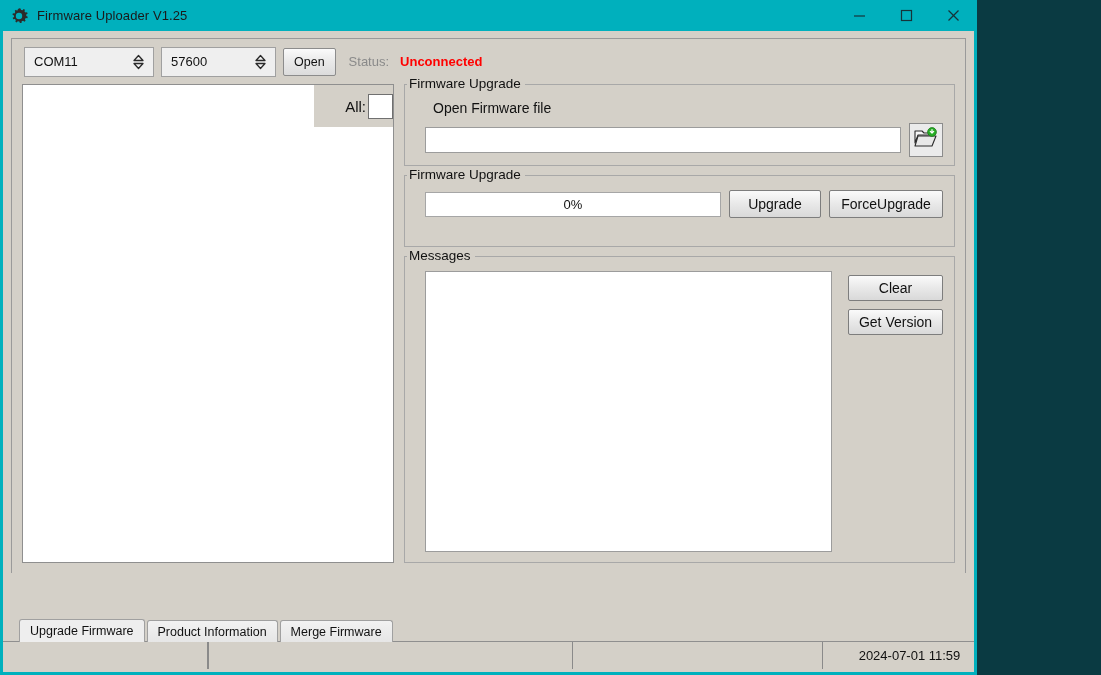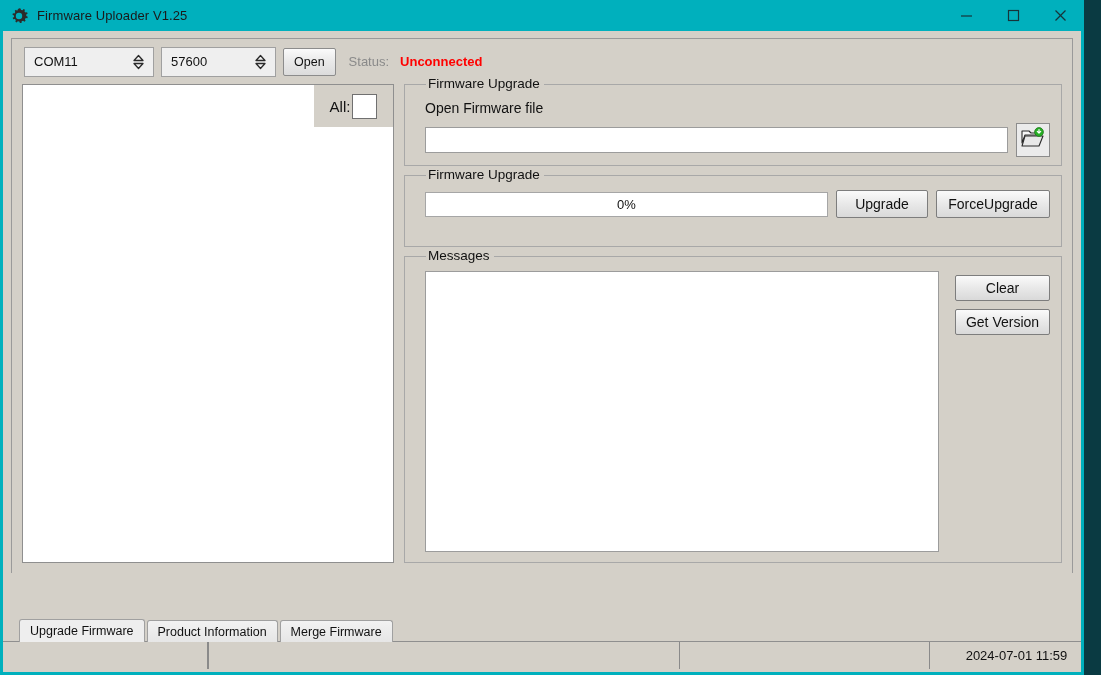--- a/index.html
+++ b/index.html
@@ -8,21 +8,21 @@
     width: 1101px; height: 675px;
     overflow: hidden;
     font-family: "Liberation Sans", sans-serif;
     background: #0a3a42;
   }
 
   
   #window {
     position: absolute;
     left: 0; top: 0;
-    width: 1084px; height: 675px;
+    width: 977px; height: 675px;
     background: #d4d0c8;
     border: 3px solid #00b0bd;
     border-top: none;
     display: flex;
     flex-direction: column;
   }
 
   
   #titlebar {
     height: 31px;
@@ -146,21 +146,21 @@
     position: relative;
     min-height: 0;
   }
   #all-box {
     position: absolute;
     right: 0px; top: 0px;
     width: 79px; height: 42px;
     background: #d4d0c8;
     display: flex;
     align-items: center;
-    justify-content: center;
+    justify-content: flex-end;
     gap: 2px;
   }
   #all-label { font-size: 15px; color: #111; }
   #all-checkbox {
     width: 25px; height: 25px;
     background: #fff;
     border: 1px solid #707070;
   }
 
   
@@ -175,32 +175,32 @@
   
   .group {
     position: relative;
     border: 1px solid #a8a8a8;
     margin-top: 9px;
     padding: 14px 10px 10px 10px;
   }
   .group:first-child { margin-top: 0; }
   .group-title {
     position: absolute;
-    top: -9px; left: 21px;
+    top: -9px; left: 2px;
     background: #d4d0c8;
     padding: 0 4px 0 2px;
     font-size: 13.5px;
     color: #111;
     white-space: nowrap;
   }
   #grp-file { height: 82px; }
   #grp-upgrade { height: 72px; }
   #grp-messages { flex: 1 1 auto; min-height: 0; display: flex; flex-direction: column; }
 
-  #file-label { font-size: 14px; color: #111; margin: 1px 0 7px 10px; }
+  #file-label { font-size: 14px; color: #111; margin: 1px 0 7px 18px; }
   #file-row { display: flex; align-items: center; gap: 8px; padding: 0 1px 0 10px; }
   #file-input {
     flex: 1 1 auto;
     height: 26px;
     background: #ffffff;
     border: 1px solid #9c9c9c;
     font-size: 12px;
     padding: 0 4px;
     color: #111;
     font-family: "Liberation Sans", sans-serif;

